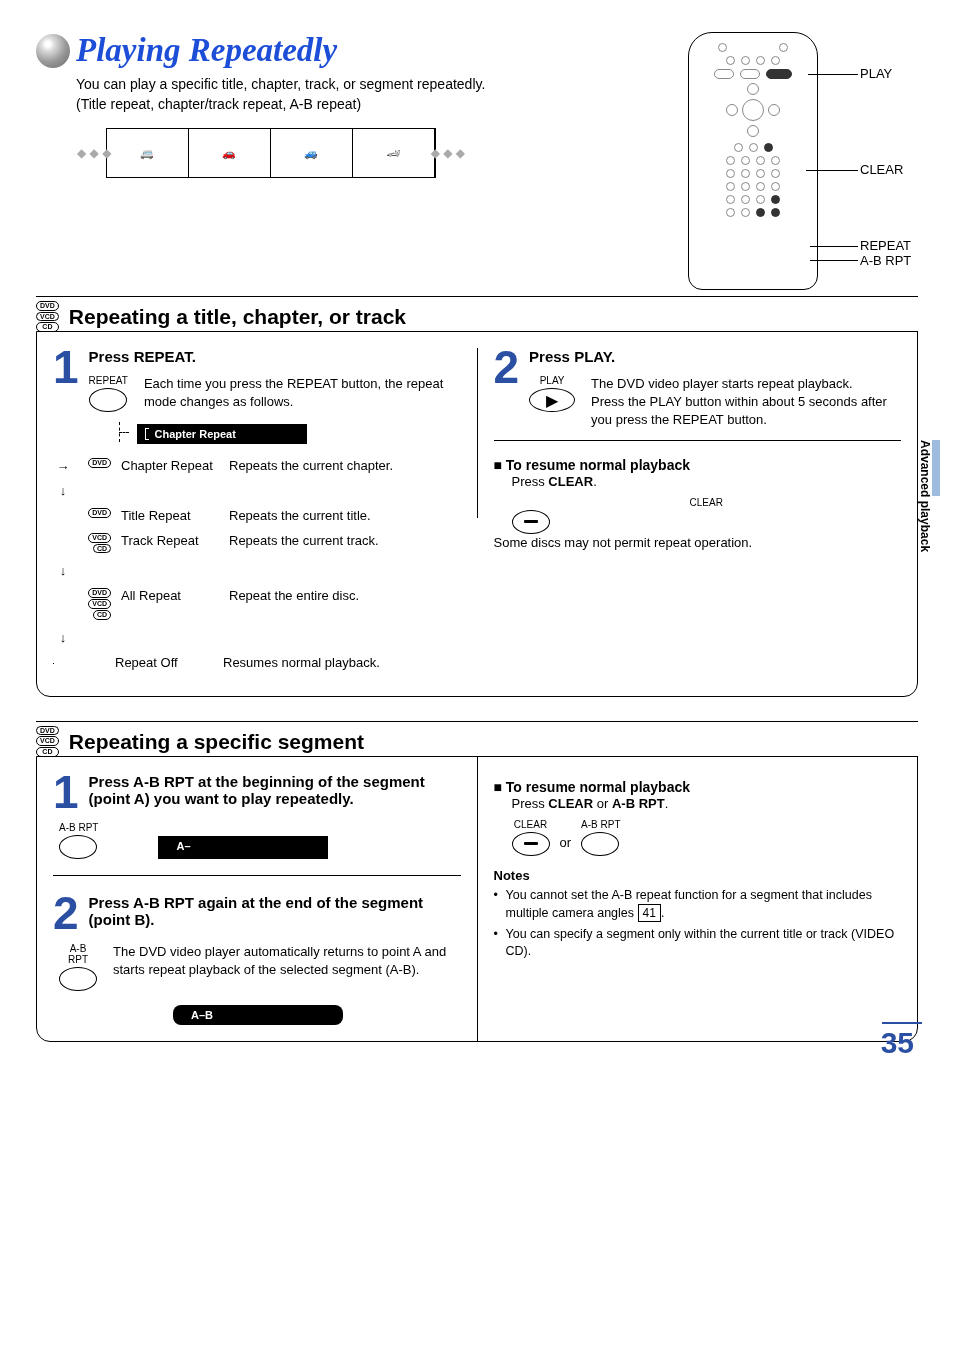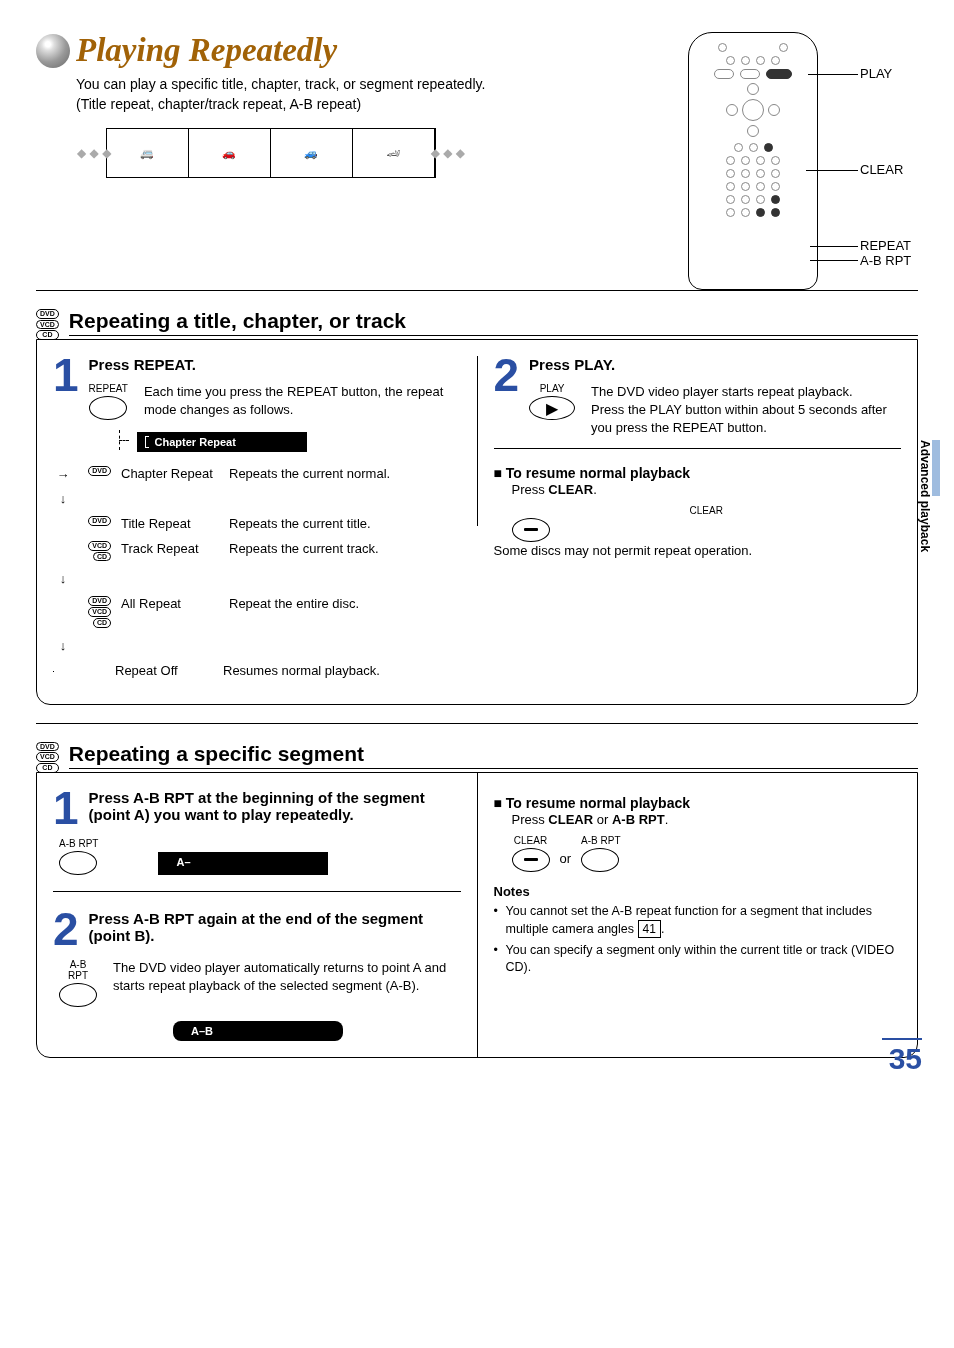--- a/index.html
+++ b/index.html
@@ -19,21 +19,21 @@
     width: 34px; height: 34px;
     background: radial-gradient(circle at 35% 30%, #fff 8%, #ddd 20%, #999 55%, #666 100%);
     border-radius: 50%;
     margin-right: 6px;
   }
   .page-title {
     font-family: "Times New Roman", serif;
     font-style: italic;
     font-weight: bold;
     font-size: 33px;
-    color: #a16207;
+    color: #1d4ed8;
   }
   .intro { font-size: 14px; margin-left: 40px; line-height: 1.4; }
   .car-strip {
     border: 1px solid #000;
     margin: 14px 0 16px 70px;
     width: 330px;
     display: flex;
     position: relative;
   }
   .car-cell { flex:1; border-right:1px solid #000; height:48px; display:flex; align-items:center; justify-content:center; font-size:11px; color:#555; }
@@ -49,23 +49,24 @@
   .rbtn.long { border-radius:10px; width:26px; height:10px; }
   .rbtn.filled { background:#333; border-color:#333; }
   .dpad { position:relative; width:54px; height:54px; margin:2px auto 6px; }
   .dpad .center { position:absolute; top:16px; left:16px; width:22px; height:22px; border:1px solid #888; border-radius:50%; }
   .dpad .dir { position:absolute; width:12px; height:12px; border:1px solid #888; border-radius:50%; }
   .dpad .up{top:0;left:21px;} .dpad .down{bottom:0;left:21px;} .dpad .left{left:0;top:21px;} .dpad .right{right:0;top:21px;}
   .leader { position:absolute; height:1px; background:#000; }
   .remote-label { position:absolute; font-size:13px; }
 
   .section-header {
-    display:flex; align-items:flex-start; gap:10px;
+    display:flex; align-items:flex-end; gap:10px;
     border-top: 1px solid #000;
-    padding-top: 18px;
+    padding-top: 4px;
+    margin-top: 6px;
   }
   .media-badges { display:flex; flex-direction:column; gap:1px; }
   .mbadge { font-size:7px; font-weight:bold; border:1px solid #000; border-radius:8px; padding:0 3px; line-height:1.1; text-align:center; }
   .section-title {
     font-size: 21px; font-weight: bold;
     border-bottom: 1px solid #000;
     flex:1;
     padding-bottom: 2px;
   }
   .section-body { border:1px solid #000; border-radius: 0 0 14px 14px; padding: 16px; display:flex; gap:16px; margin-top:-1px; }
@@ -104,21 +105,21 @@
   .sec2-left { flex:1; display:flex; flex-direction:column; gap:18px; }
   .sec2-right { flex:1; }
   .sec2-left .step-block { border-bottom:1px solid #000; padding-bottom:16px; }
   .sec2-left .step-block:last-child { border-bottom:none; padding-bottom:0; }
   .side-tab {
     position:absolute; right:14px; top:440px;
     writing-mode: vertical-rl;
     font-size:12px; font-weight:bold;
   }
   .side-tab .marker { width:8px; height:56px; background:#9fbcdf; margin-bottom:4px; }
-  .page-number { position:absolute; right:32px; bottom:14px; font-size:30px; font-weight:bold; color:#2a4fa3; }
+  .page-number { position:absolute; right:40px; bottom:14px; font-size:30px; font-weight:bold; color:#2a4fa3; }
   .page-rule { position:absolute; right:32px; bottom:50px; width:40px; height:2px; background:#2a4fa3; }
 </style>
 </head>
 <body>
 
 <div class="side-tab">
   <div class="marker"></div>
   <span>Advanced playback</span>
 </div>
 
@@ -246,21 +247,21 @@
       </div>
     </div>
 
     <div class="modes-table">
       <div class="mrow">
         <div class="arrow-col">→</div>
         <div class="badge-col">
             <span class="mbadge">DVD</span>
           </div>
         <div class="name-col">Chapter Repeat</div>
-        <div class="desc-col">Repeats the current normal.</div>
+        <div class="desc-col">Repeats the current chapter.</div>
       </div>
       <div class="mrow">
           <div class="arrow-col">↓</div>
           <div class="badge-col"></div>
           <div class="name-col"></div>
           <div class="desc-col"></div>
         </div>
       <div class="mrow">
         <div class="arrow-col"></div>
         <div class="badge-col">

